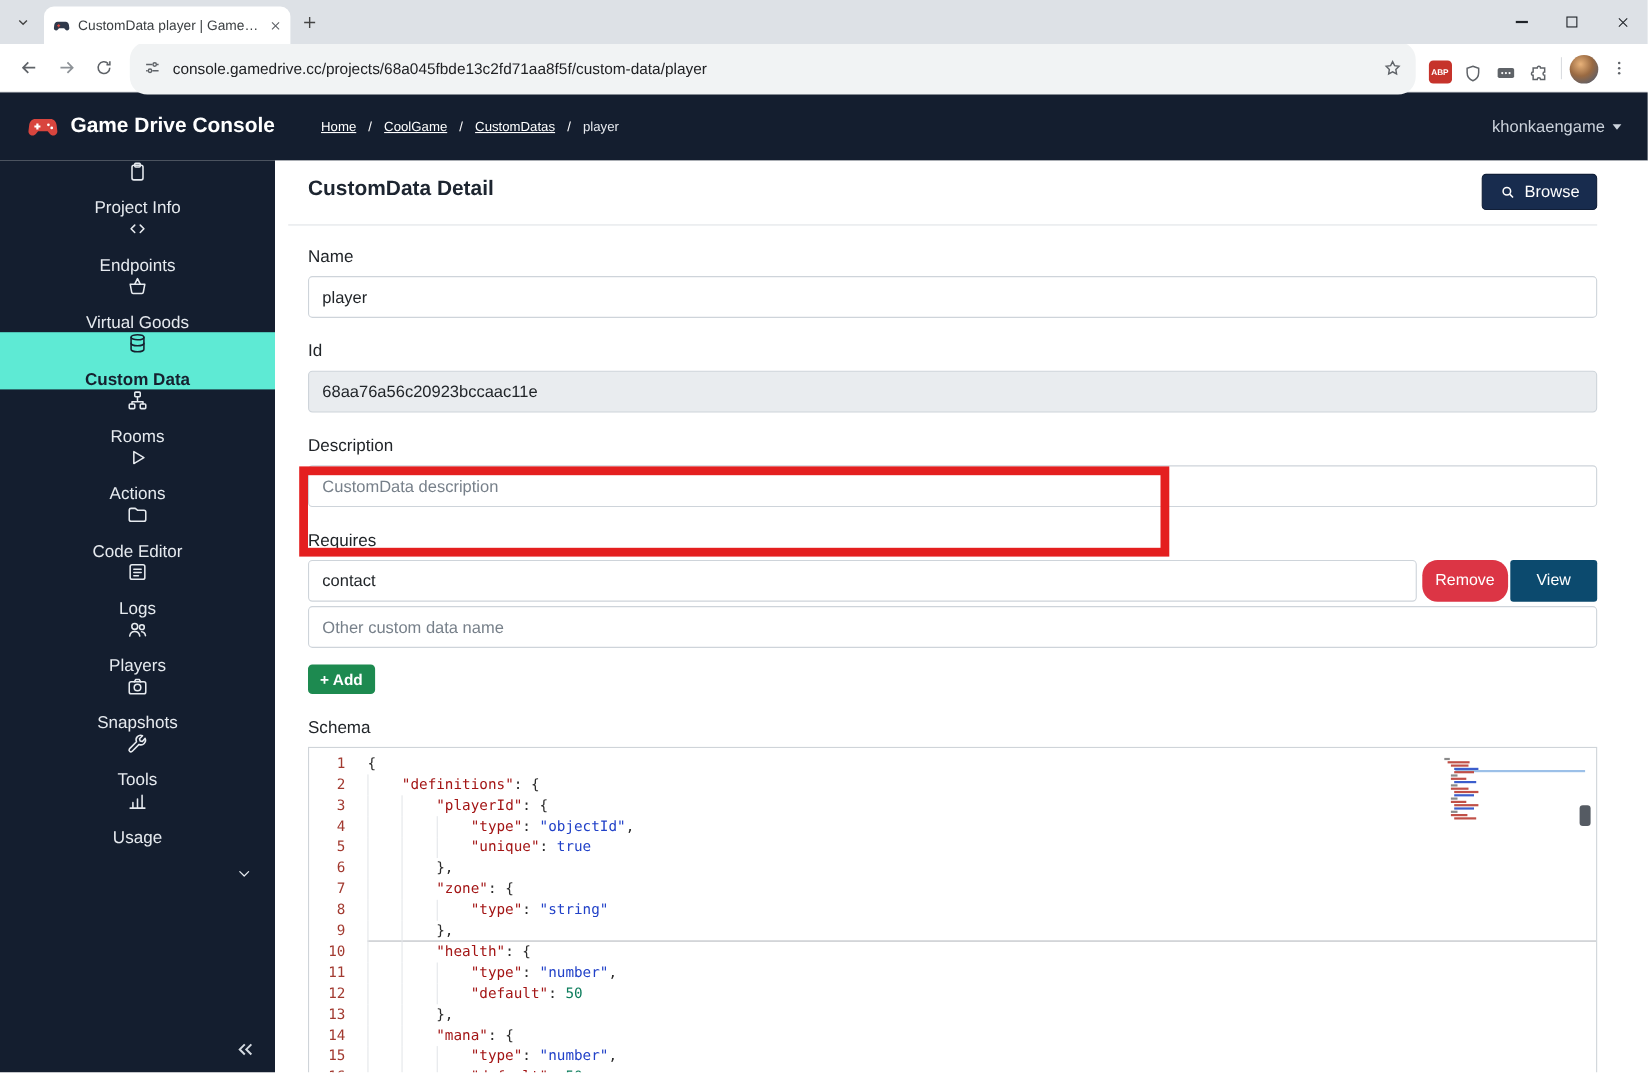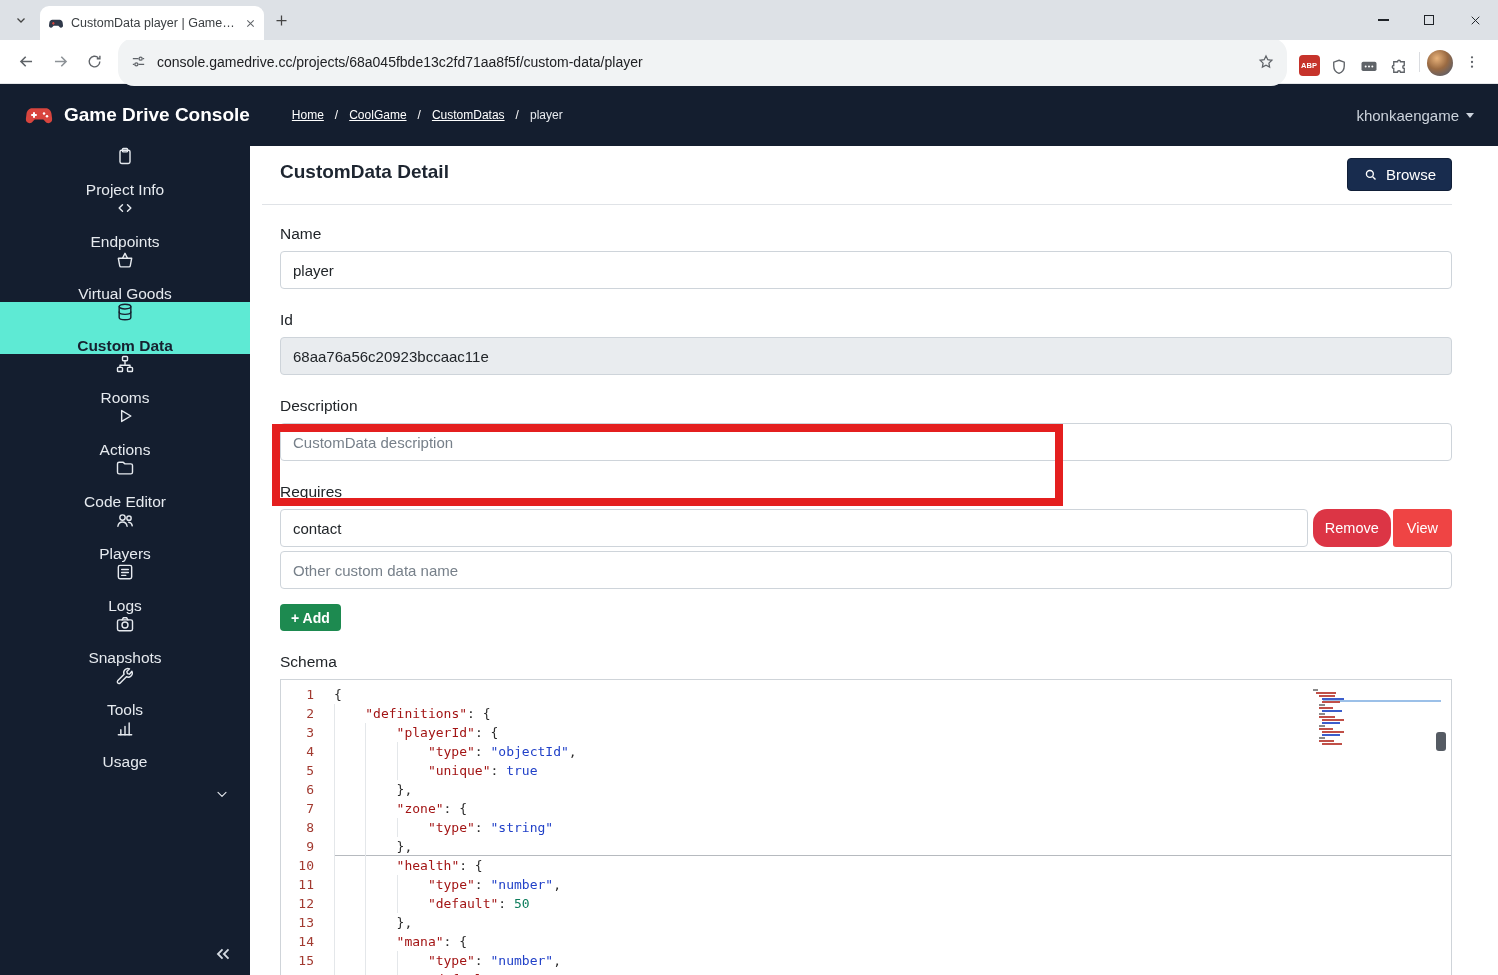--- a/index.html
+++ b/index.html
@@ -61,21 +61,21 @@
 
   .field { margin-bottom:22px; }
   .field > label { display:block; font-size:15.5px; color:#212529; margin-bottom:8px; }
   .text-input { width:100%; height:38px; border:1px solid #ced4da; border-radius:4px; padding:0 12px; font-size:15px; color:#212529; font-family:inherit; background:#fff; }
   .text-input::placeholder { color:#77808a; }
   .text-input.readonly { background:#e9ecef; }
 
   .req-row { display:flex; align-items:center; margin-bottom:4px; }
   .req-row .text-input { flex:1; }
   .btn-remove { height:38px; background:#dc3545; color:#fff; border:none; border-radius:14px; font-size:14.5px; padding:0 12px; margin-left:5px; cursor:pointer; font-family:inherit; }
-  .btn-view { height:38px; background:#ef4444; color:#fff; border:none; border-radius:3px; font-size:14.5px; padding:0 14px; margin-left:2px; cursor:pointer; font-family:inherit; }
+  .btn-view { height:38px; background:#0c4a6e; color:#fff; border:none; border-radius:3px; font-size:14.5px; padding:0 24px; margin-left:2px; cursor:pointer; font-family:inherit; }
   .add-input { margin-bottom:15px; }
   .btn-add { height:27px; background:#1d8a50; color:#fff; border:none; border-radius:4px; font-size:14px; padding:0 11px; cursor:pointer; font-family:inherit;font-weight:bold; }
 
   .schema-field { margin-bottom:0; }
   .editor { position:relative; border:1px solid #cfd4d9; height:372px; overflow:hidden; font-family:"DejaVu Sans Mono", monospace; font-size:13px; background:#fff; }
   .editor-flex { display:flex; padding-top:5px; }
   .gutter { width:46px; text-align:right; padding-right:13px; color:#a23a30; line-height:19px; flex:none; }
   .code { flex:1; line-height:19px; padding-left:7px; }
   .code-line { height:19px; white-space:pre; color:#2b2b2b; }
   .code-line.active { border-bottom:1px solid #b6babf; }
@@ -293,36 +293,36 @@
           <span class="side-icon">
             <svg viewBox="0 0 24 24" fill="none" stroke="currentColor" stroke-width="1.7" stroke-linecap="round" stroke-linejoin="round">
               <path d="M3 7a2 2 0 0 1 2-2h4.5L12 7h7a2 2 0 0 1 2 2v8a2 2 0 0 1-2 2H5a2 2 0 0 1-2-2z"></path>
             </svg>
           </span>
           <span class="side-label">Code Editor</span>
         </div>
         <div class="side-item">
           <span class="side-icon">
             <svg viewBox="0 0 24 24" fill="none" stroke="currentColor" stroke-width="1.7" stroke-linecap="round" stroke-linejoin="round">
+              <rect x="4" y="4" width="16" height="16" rx="2"></rect>
+              <path d="M8 9h8M8 12.5h8M8 16h5"></path>
+            </svg>
+          </span>
+          <span class="side-label">Logs</span>
+        </div>
+        <div class="side-item">
+          <span class="side-icon">
+            <svg viewBox="0 0 24 24" fill="none" stroke="currentColor" stroke-width="1.7" stroke-linecap="round" stroke-linejoin="round">
               <circle cx="9" cy="9" r="3.2"></circle>
               <path d="M3.5 19.5c.5-3.2 2.7-5 5.5-5s5 1.8 5.5 5"></path>
               <circle cx="16.8" cy="9.8" r="2.6"></circle>
               <path d="M16.5 14.7c2.3.2 3.8 1.8 4.2 4.3"></path>
             </svg>
           </span>
           <span class="side-label">Players</span>
-        </div>
-        <div class="side-item">
-          <span class="side-icon">
-            <svg viewBox="0 0 24 24" fill="none" stroke="currentColor" stroke-width="1.7" stroke-linecap="round" stroke-linejoin="round">
-              <rect x="4" y="4" width="16" height="16" rx="2"></rect>
-              <path d="M8 9h8M8 12.5h8M8 16h5"></path>
-            </svg>
-          </span>
-          <span class="side-label">Logs</span>
         </div>
         <div class="side-item">
           <span class="side-icon">
             <svg viewBox="0 0 24 24" fill="none" stroke="currentColor" stroke-width="1.7" stroke-linecap="round" stroke-linejoin="round">
               <rect x="3" y="7" width="18" height="13" rx="2"></rect>
               <path d="M8.5 7l1.6-2.5h3.8L15.5 7"></path>
               <circle cx="12" cy="13.2" r="3.6"></circle>
             </svg>
           </span>
           <span class="side-label">Snapshots</span>

